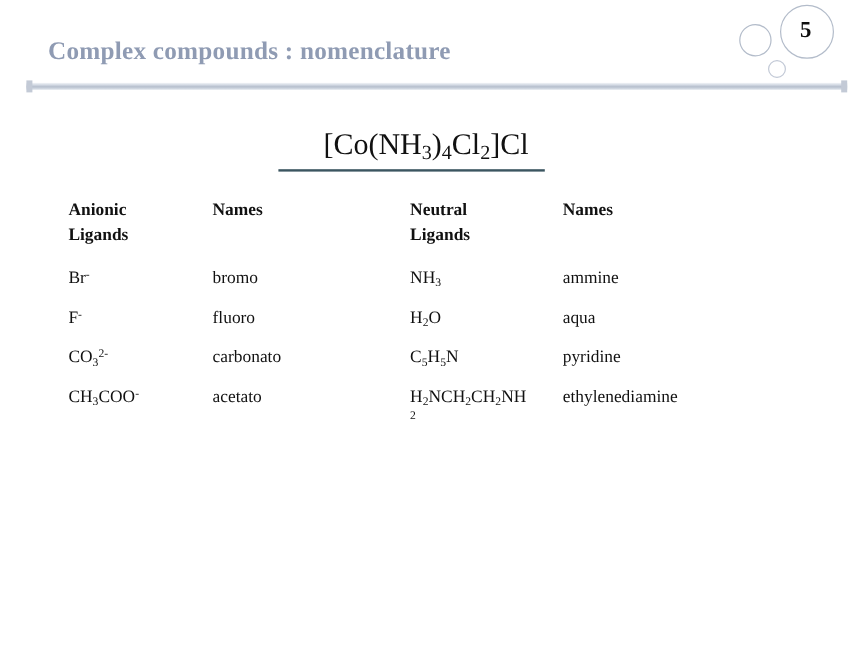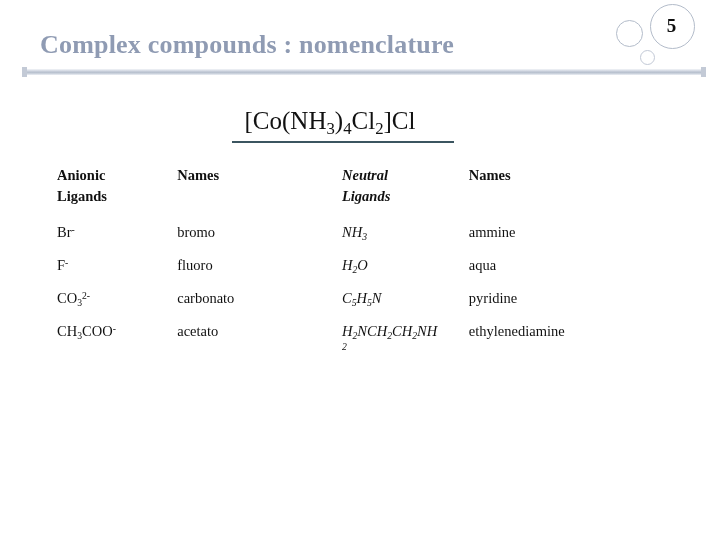--- a/index.html
+++ b/index.html
@@ -13,21 +13,21 @@
     font-family: "Liberation Serif", "DejaVu Serif", serif;
     overflow: hidden;
     position: relative;
   }
 
   
   #slide-title {
     position: absolute;
     left: 40px;
     top: 30px;
-    font-size: 26px;
+    font-size: 21px;
     font-weight: bold;
     color: #8f9bb3;
     letter-spacing: 0.2px;
     white-space: nowrap;
   }
 
   #title-rule {
     position: absolute;
     left: 22px;
     top: 69px;
@@ -80,21 +80,21 @@
     text-align: center;
     font-size: 19px;
     font-weight: bold;
     color: #0f0f0f;
     font-family: "Liberation Serif", "DejaVu Serif", serif;
   }
 
   
   #formula-heading {
     position: absolute;
-    left: 219px;
+    left: 244px;
     top: 107px;
     width: 222px;
     text-align: center;
     font-size: 25px;
     color: #111111;
     white-space: nowrap;
   }
   #formula-rule {
     position: absolute;
     left: 232px;
@@ -116,21 +116,21 @@
   }
   #ligand-table td,
   #ligand-table th {
     vertical-align: top;
     text-align: left;
     font-weight: normal;
     padding: 0;
   }
   #ligand-table .col-a { width: 138px; padding-left: 57px; }
   #ligand-table .col-b { width: 196px; }
-  #ligand-table .col-c { width: 136px; font-style: italic; }
+  #ligand-table .col-c { width: 136px; }
   #ligand-table .col-d { width: 193px; }
 
   #ligand-table thead th {
     font-weight: bold;
     font-size: 14.5px;
     padding-bottom: 0;
     height: 58px;
     line-height: 1.45;
   }
   #ligand-table thead th span.hdr-line {

